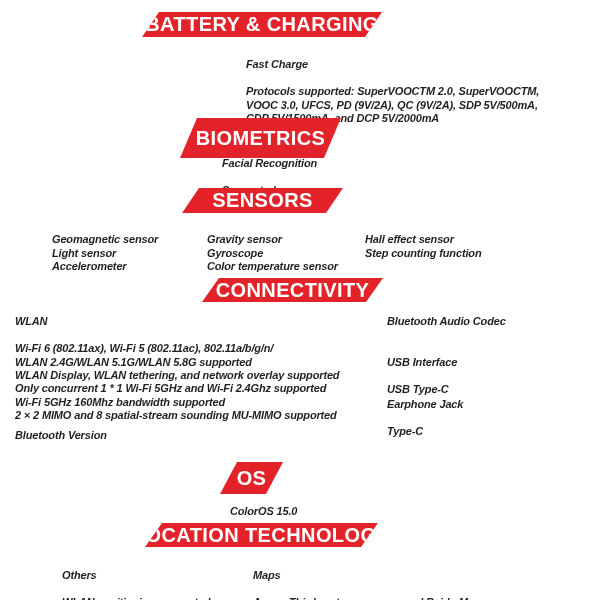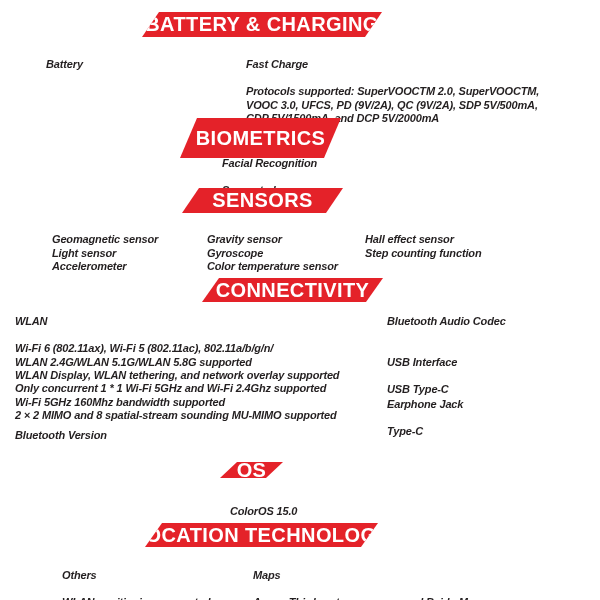--- a/index.html
+++ b/index.html
@@ -23,21 +23,21 @@
     font-size:11px; font-weight:bold; font-style:italic;
     color:#231f20; line-height:13.4px; letter-spacing:-0.15px;
     white-space:pre-line;
   }
   .block .lines { white-space:pre-line; }
   
   #bn-battery  { left:142px; top:12px;  width:240px; height:25px; }
   #bn-bio      { left:180px; top:118px; width:161px; height:40px; }
   #bn-sensors  { left:182px; top:188px; width:161px; height:25px; }
   #bn-conn     { left:202px; top:278px; width:181px; height:24px; }
-  #bn-os       { left:220px; top:462px; width:63px;  height:16px;align-items:center; }
+  #bn-os       { left:220px; top:462px; width:63px;  height:32px;align-items:center; }
   #bn-loc      { left:145px; top:523px; width:233px; height:24px; }
   
   #blk-battery     { left:46px;  top:45px; }
   #blk-fastcharge  { left:246px; top:45px; }
   #blk-facial      { left:222px; top:144px; }
   #blk-sens1       { left:52px;  top:220px; }
   #blk-sens2       { left:207px; top:220px; }
   #blk-sens3       { left:365px; top:220px; }
   #blk-wlan        { left:15px;  top:302px; }
   #blk-btver       { left:15px;  top:416px; }
@@ -48,21 +48,20 @@
   #blk-others      { left:62px;  top:556px; }
   #blk-maps        { left:253px; top:556px; }
 </style>
 </head>
 <body>
 
 <div class="banner" id="bn-battery">
   <span class="banner-text">BATTERY &amp; CHARGING</span>
 </div>
 <div class="block" id="blk-battery">
-  <div>Battery</div>
 </div>
 <div class="block" id="blk-fastcharge">
   <div>Fast Charge</div>
   <div class="lines">Protocols supported: SuperVOOCTM 2.0, SuperVOOCTM,
 VOOC 3.0, UFCS, PD (9V/2A), QC (9V/2A), SDP 5V/500mA,
 CDP 5V/1500mA, and DCP 5V/2000mA</div>
 </div>
 
 <div class="banner" id="bn-bio">
   <span class="banner-text">BIOMETRICS</span>

